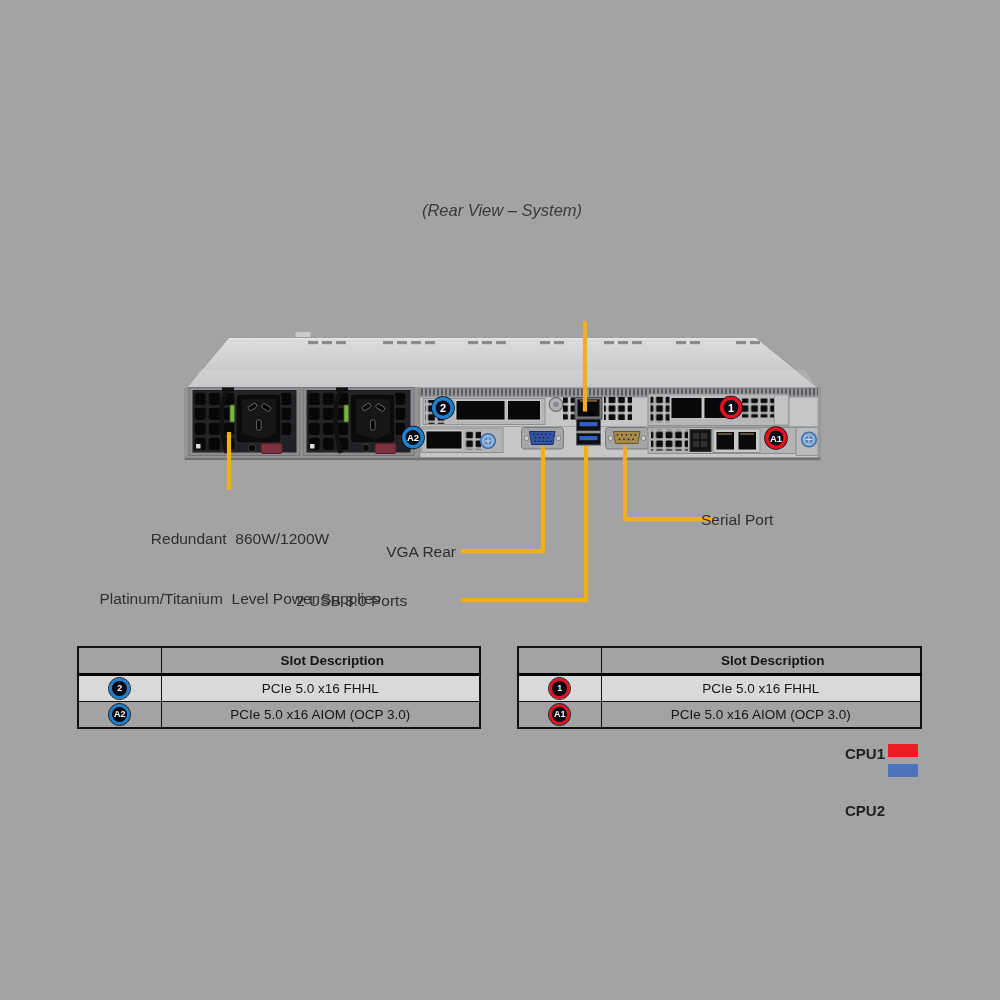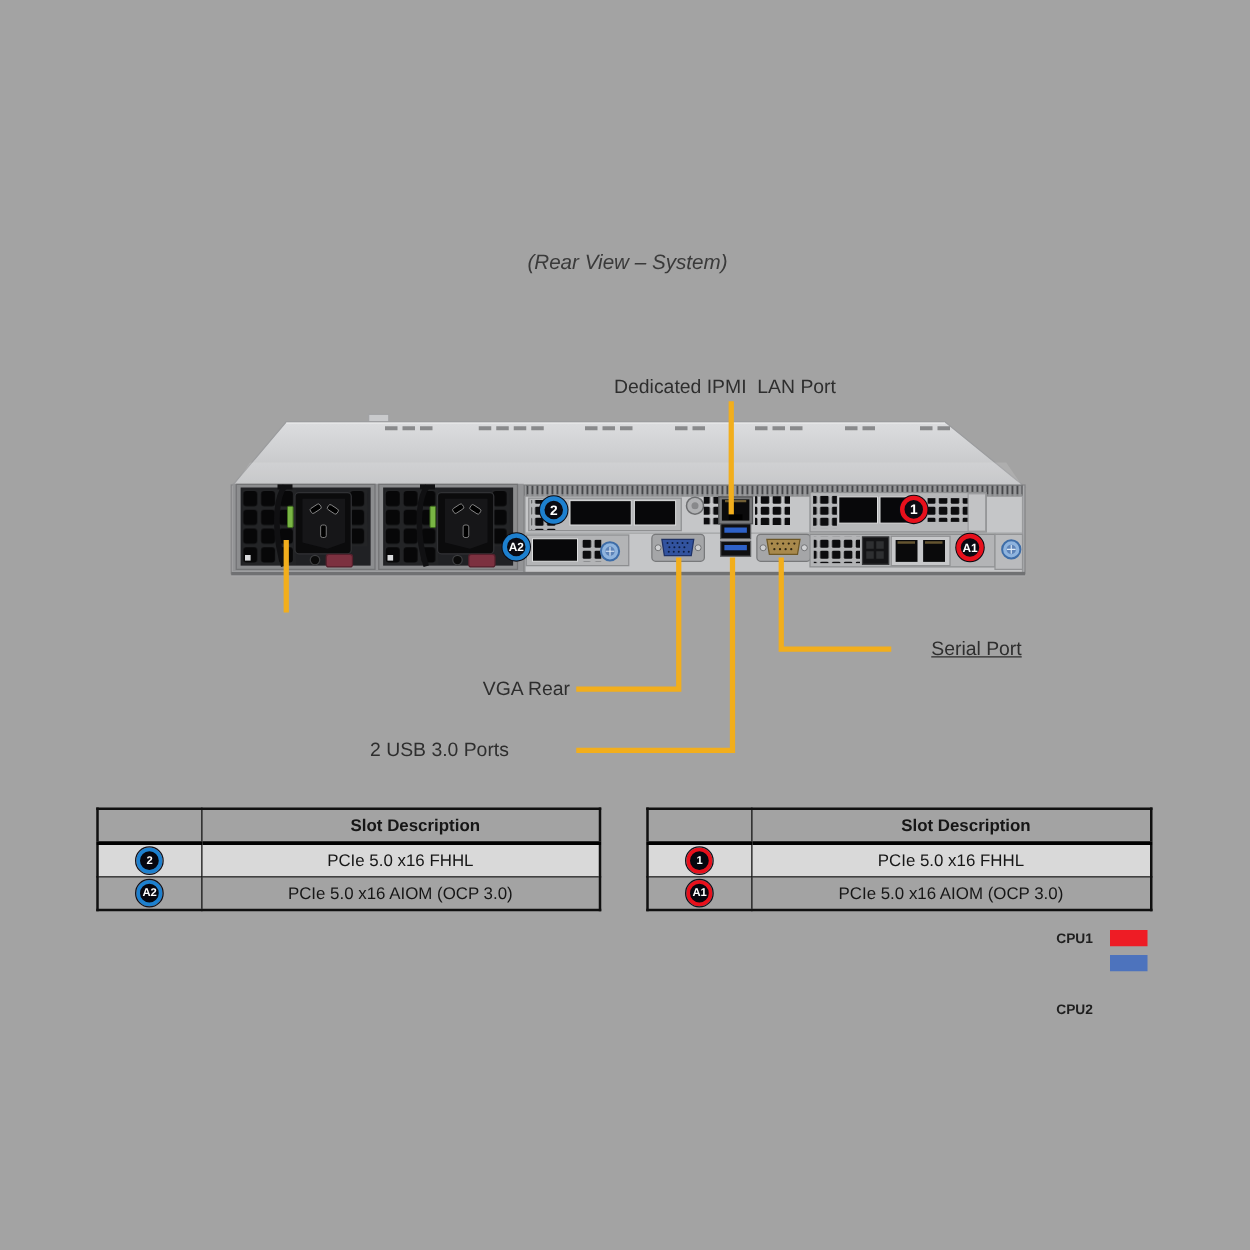--- a/index.html
+++ b/index.html
@@ -6,44 +6,43 @@
   .stage{position:relative;width:1000px;height:1000px;background:#a3a3a3;overflow:hidden;
          font-family:"Liberation Sans",sans-serif;color:#2e2e2e;}
   .abs{position:absolute;}
   .lbl{position:absolute;font-size:15.5px;color:#2e2e2e;white-space:pre-wrap;}
   .title{position:absolute;left:352px;top:201px;width:300px;text-align:center;
          font-style:italic;font-size:16.5px;color:#3a3a3a;}
   .lbl-ipmi{left:450px;top:301px;width:260px;text-align:center;}
   .lbl-psu{left:85px;top:489px;width:310px;text-align:center;line-height:20px;}
   .lbl-vga{left:326px;top:543px;width:130px;text-align:right;}
   .lbl-usb{left:296px;top:592px;width:160px;text-align:left;}
-  .lbl-serial{left:745px;top:511px;text-decoration:underline;}
+  .lbl-serial{left:701px;top:511px;}
   svg text{font-family:"Liberation Sans",sans-serif;}
   
   .slot-table{position:absolute;}
   .slot-table table{border-collapse:collapse;width:100%;table-layout:fixed;border:2px solid #101010;}
   .slot-table th,.slot-table td{border:1.5px solid #101010;height:25px;padding:0;
         text-align:center;vertical-align:middle;font-size:13.5px;color:#161616;}
   .slot-table thead th{border-bottom:3.5px solid #000;font-weight:700;font-size:13.5px;padding-left:24px;}
   .tbadge{display:inline-flex;width:15px;height:15px;border-radius:50%;
         background:#06060e;border:3.5px solid #1d80cf;outline:1px solid #10101a;
         color:#fff;font-weight:700;font-size:9px;line-height:1;
         align-items:center;justify-content:center;vertical-align:middle;}
   
-  .legend-label{position:absolute;font-size:11px;font-weight:700;color:#1f1f1f;}
+  .legend-label{position:absolute;font-size:15px;font-weight:700;color:#1f1f1f;}
   .legend-swatch{position:absolute;width:30px;height:13.5px;}
 </style>
 </head>
 <body>
 
 <div class="stage">
 
   <div class="title">(Rear View – System)</div>
 
-  <div class="lbl lbl-ipmi">Dedicated IPMI  LAN Port</div>
 
   <svg class="abs" style="left:180px;top:315px;" width="650" height="300" viewBox="180 315 650 300">
     <defs>
       <linearGradient id="topGrad" x1="0" y1="0" x2="0" y2="1">
         <stop offset="0" stop-color="#dcdddf"></stop>
           <stop offset="1" stop-color="#bfc0c2"></stop>
       </linearGradient>
       <pattern id="psuholes" patternUnits="userSpaceOnUse" x="194" y="392" width="14.25" height="15">
         <rect width="14.25" height="15" fill="#232426"></rect>
         <rect x="0.6" y="0.8" width="11.2" height="12.2" rx="2.5" fill="#070708"></rect>
@@ -268,20 +267,24 @@
 
     <g fill="none" stroke="#f2ae1c" stroke-width="4.2" stroke-linejoin="miter" style="stroke: rgb(242, 174, 28);">
       <path d="M585,321 L585,411.5"></path>
       <path d="M229,432 L229,490"></path>
       <path d="M543,446 L543,551.2 L461,551.2"></path>
       <path d="M586,446 L586,600.2 L461,600.2"></path>
       <path d="M625,446 L625,519.2 L713,519.2"></path>
     </g>
   </svg>
 
+  <div class="lbl lbl-psu">
+    <div>Redundant  860W/1200W</div>
+    <div>Platinum/Titanium  Level Power Supplies</div>
+  </div>
   <div class="lbl lbl-vga">VGA Rear</div>
   <div class="lbl lbl-usb">2 USB 3.0 Ports</div>
   <div class="lbl lbl-serial">Serial Port</div>
 
   <div class="slot-table" style="left:77px;top:646px;width:404px;">
     <table>
       <colgroup>
           <col style="width:83px">
           <col>
         </colgroup>

